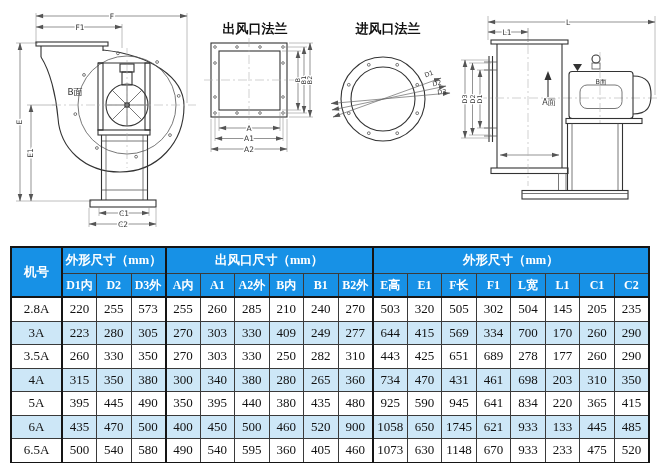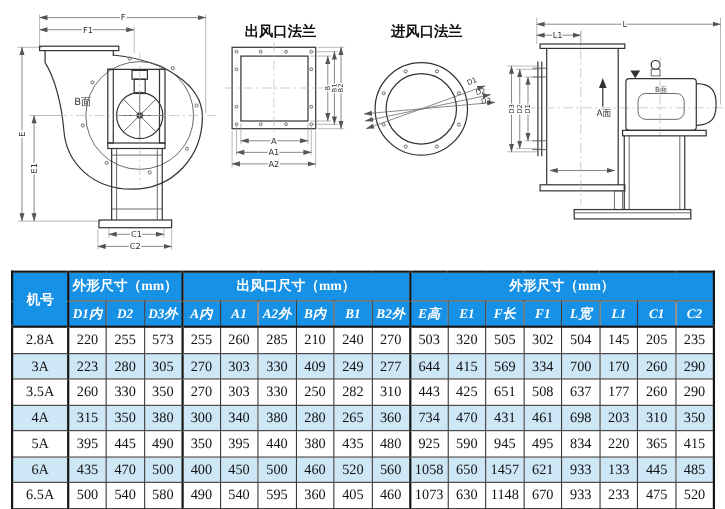--- a/index.html
+++ b/index.html
@@ -19,21 +19,21 @@
   svg .lbl8{font-size:8px;text-anchor:middle;}
   svg .lbl7{font-size:6.5px;text-anchor:middle;}
   table.dim-table{position:absolute;left:10px;top:246px;width:640px;
      border-collapse:collapse;table-layout:fixed;
      font-family:"Liberation Serif",serif;border:2px solid #151515;}
   .dim-table th,.dim-table td{border:1px solid var(--border,#3a3a3a);
      text-align:center;vertical-align:middle;padding:0;overflow:hidden;}
   .dim-table thead{border-bottom:2px solid #151515;}
   .dim-table thead th{background:var(--header-bg,#1791e6);color:var(--header-text,#fff);font-weight:bold;}
   .dim-table tr.grp-row th{height:25px;font-size:12.5px;}
-  .dim-table tr.sub-row th{height:22px;font-size:12px;font-style:italic;}
+  .dim-table tr.sub-row th{height:22px;font-size:12px;}
   .dim-table tbody td{height:22.5px;font-size:13px;color:#111;background:#fff;}
   .dim-table tbody tr:nth-child(even) td{background:var(--stripe-bg,#cde7f7);}
   .dim-table th.grp,.dim-table td.grp{border-left:2px solid #151515;}
 </style>
 </head>
 <body>
 
 <svg class="drawings" width="659" height="246" viewBox="0 0 659 246">
   <defs>
     <marker id="arE" markerWidth="9" markerHeight="7" refX="7.2" refY="3" orient="auto" markerUnits="userSpaceOnUse">
@@ -331,22 +331,22 @@
         <td>350</td>
         <td class="grp">270</td>
         <td>303</td>
         <td>330</td>
         <td>250</td>
         <td>282</td>
         <td>310</td>
         <td class="grp">443</td>
         <td>425</td>
         <td>651</td>
-        <td>508</td>
-        <td>637</td>
+        <td>689</td>
+        <td>278</td>
         <td>177</td>
         <td>260</td>
         <td>290</td>
       </tr>
       <tr>
         <td>4A</td>
         <td class="grp">315</td>
         <td>350</td>
         <td>380</td>
         <td class="grp">300</td>
@@ -371,40 +371,40 @@
         <td>490</td>
         <td class="grp">350</td>
         <td>395</td>
         <td>440</td>
         <td>380</td>
         <td>435</td>
         <td>480</td>
         <td class="grp">925</td>
         <td>590</td>
         <td>945</td>
-        <td>495</td>
+        <td>641</td>
         <td>834</td>
         <td>220</td>
         <td>365</td>
         <td>415</td>
       </tr>
       <tr>
         <td>6A</td>
         <td class="grp">435</td>
         <td>470</td>
         <td>500</td>
         <td class="grp">400</td>
         <td>450</td>
         <td>500</td>
         <td>460</td>
         <td>520</td>
-        <td>560</td>
+        <td>900</td>
         <td class="grp">1058</td>
         <td>650</td>
-        <td>1457</td>
+        <td>1745</td>
         <td>621</td>
         <td>933</td>
         <td>133</td>
         <td>445</td>
         <td>485</td>
       </tr>
       <tr>
         <td>6.5A</td>
         <td class="grp">500</td>
         <td>540</td>

